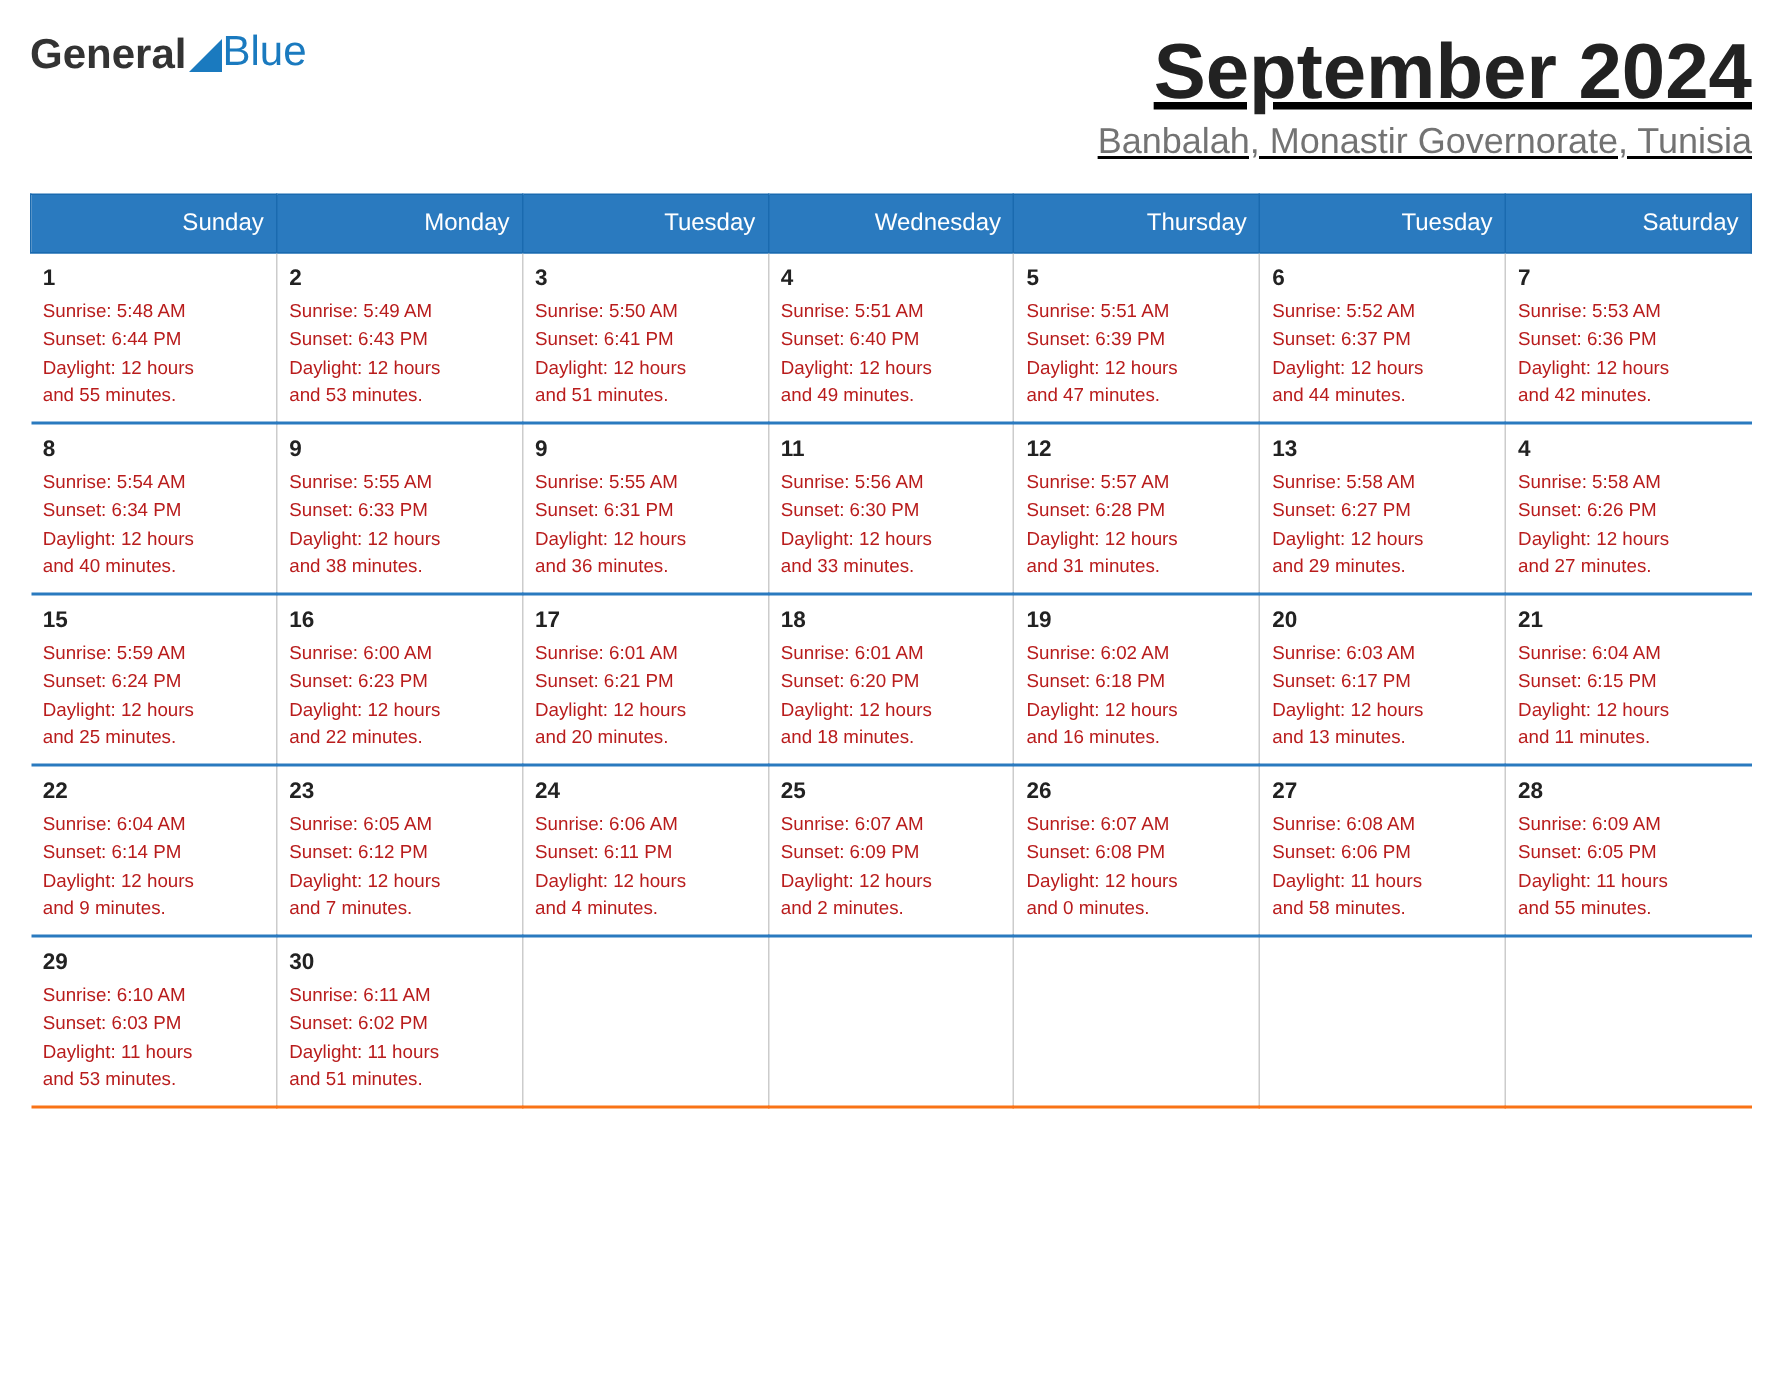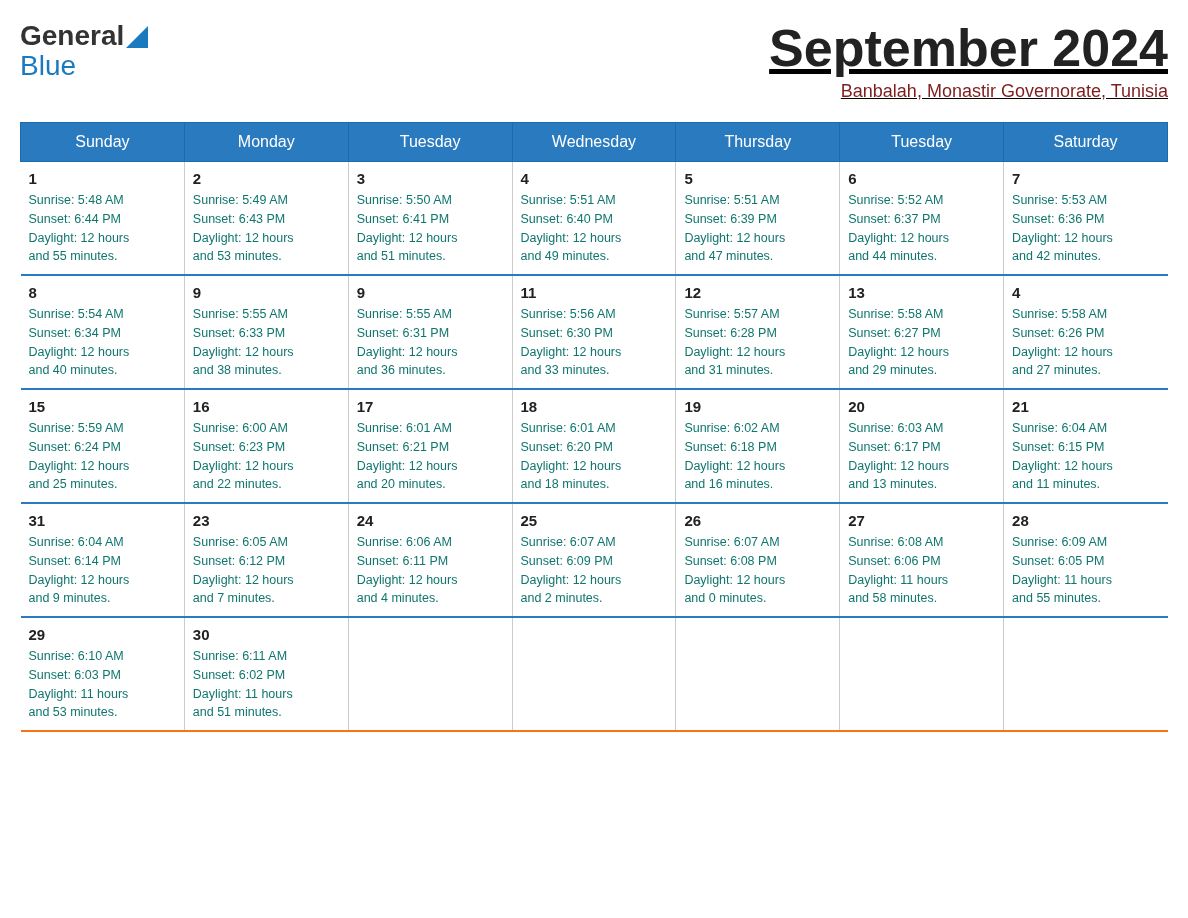--- a/index.html
+++ b/index.html
@@ -30,38 +30,38 @@
       text-align: right;
       text-decoration: underline;
     }
     .month-title {
       font-size: 52px;
       font-weight: bold;
       color: #222;
       line-height: 1.1;
     }
     .location-title {
-      font-size: 18px;
-      color: #7f1d1d;
+      font-size: 24px;
+      color: #737373;
       margin-top: 4px;
     }
     table {
       width: 100%;
       border-collapse: collapse;
       table-layout: fixed;
     }
     thead tr {
       background-color: #2a7abf;
       color: white;
     }
     thead th {
       padding: 10px 8px;
       font-size: 16px;
       font-weight: normal;
-      text-align: center;
+      text-align: right;
       border: 1px solid #1a6aaf;
     }
     tbody tr {
       border-bottom: 2px solid #2a7abf;
     }
     tbody td {
       vertical-align: top;
       padding: 8px;
       font-size: 13px;
       color: #333;
@@ -74,31 +74,31 @@
     .day-number {
       font-size: 15px;
       font-weight: bold;
       color: #222;
       display: block;
       margin-bottom: 4px;
     }
     .day-info {
       font-size: 12.5px;
       line-height: 1.5;
-      color: #0f766e;
+      color: #b91c1c;
     }
     .empty-cell {
       background: #fff;
     }
     tbody tr:last-child {
       border-bottom: 2px solid #f97316;
     }
     .logo-container {
       display: flex;
-      flex-direction: column;
+      flex-direction: row;
       align-items: flex-start;
     }
     .logo-row {
       display: flex;
       align-items: center;
     }
   </style>
 </head>
 <body>
 
@@ -218,21 +218,21 @@
         <span class="day-number">20</span>
         <span class="day-info">Sunrise: 6:03 AM<br>Sunset: 6:17 PM<br>Daylight: 12 hours<br>and 13 minutes.</span>
       </td>
         <td>
         <span class="day-number">21</span>
         <span class="day-info">Sunrise: 6:04 AM<br>Sunset: 6:15 PM<br>Daylight: 12 hours<br>and 11 minutes.</span>
       </td>
       </tr>
       <tr>
         <td>
-        <span class="day-number">31</span>
+        <span class="day-number">22</span>
         <span class="day-info">Sunrise: 6:04 AM<br>Sunset: 6:14 PM<br>Daylight: 12 hours<br>and 9 minutes.</span>
       </td>
         <td>
         <span class="day-number">23</span>
         <span class="day-info">Sunrise: 6:05 AM<br>Sunset: 6:12 PM<br>Daylight: 12 hours<br>and 7 minutes.</span>
       </td>
         <td>
         <span class="day-number">24</span>
         <span class="day-info">Sunrise: 6:06 AM<br>Sunset: 6:11 PM<br>Daylight: 12 hours<br>and 4 minutes.</span>
       </td>

